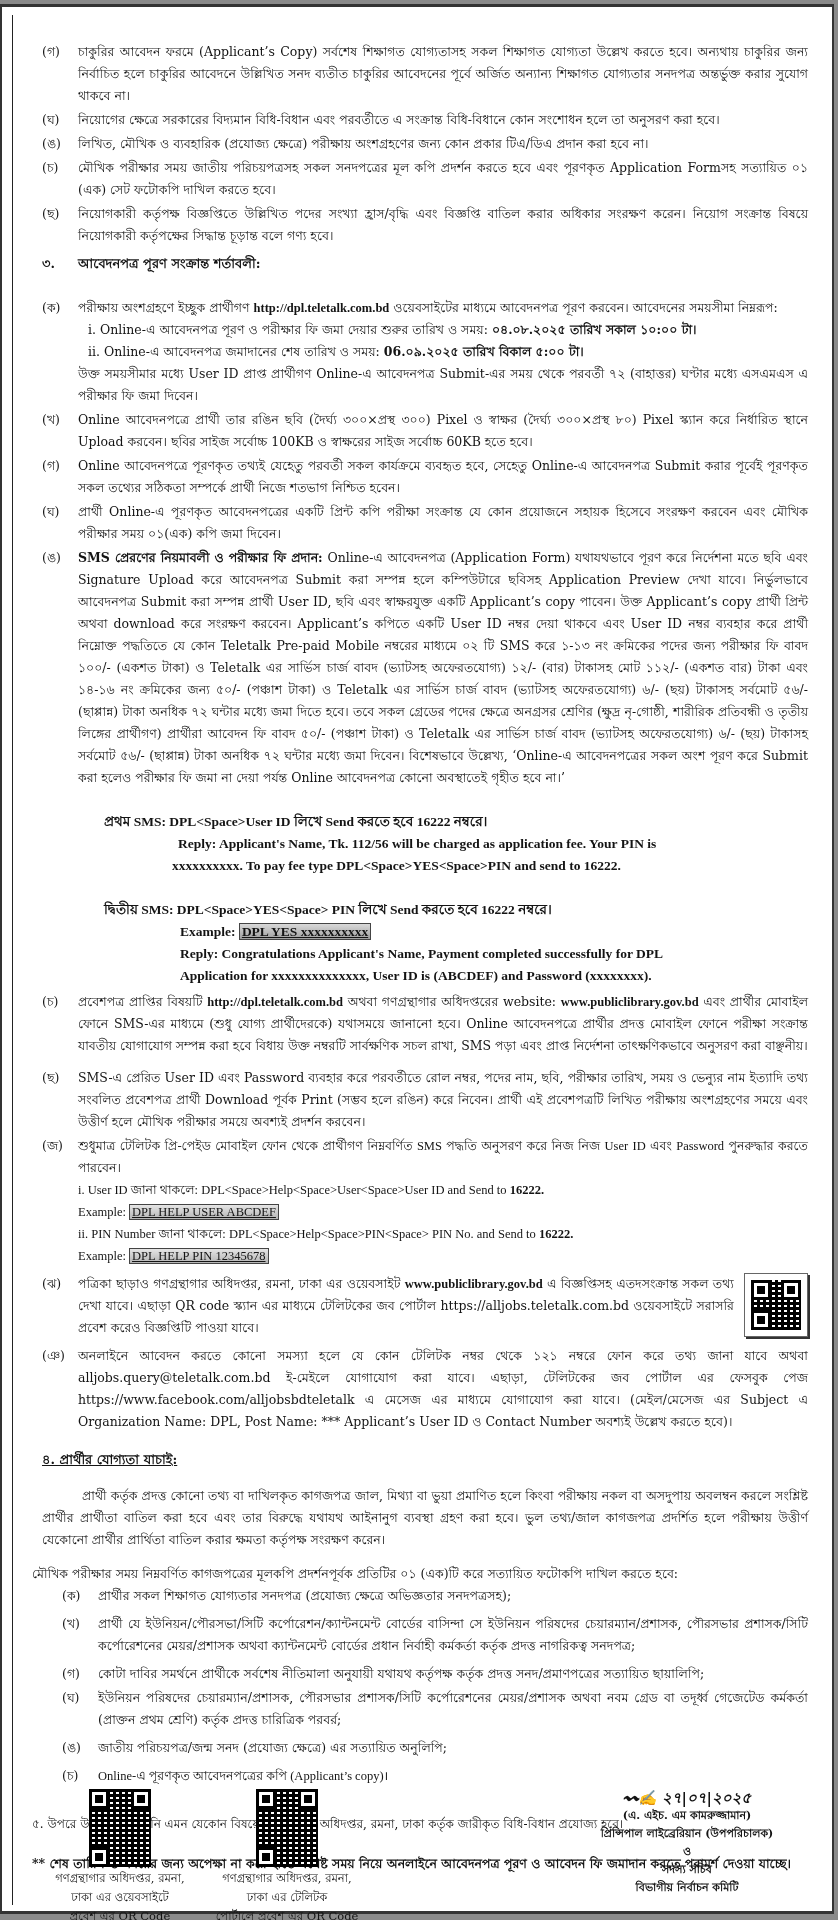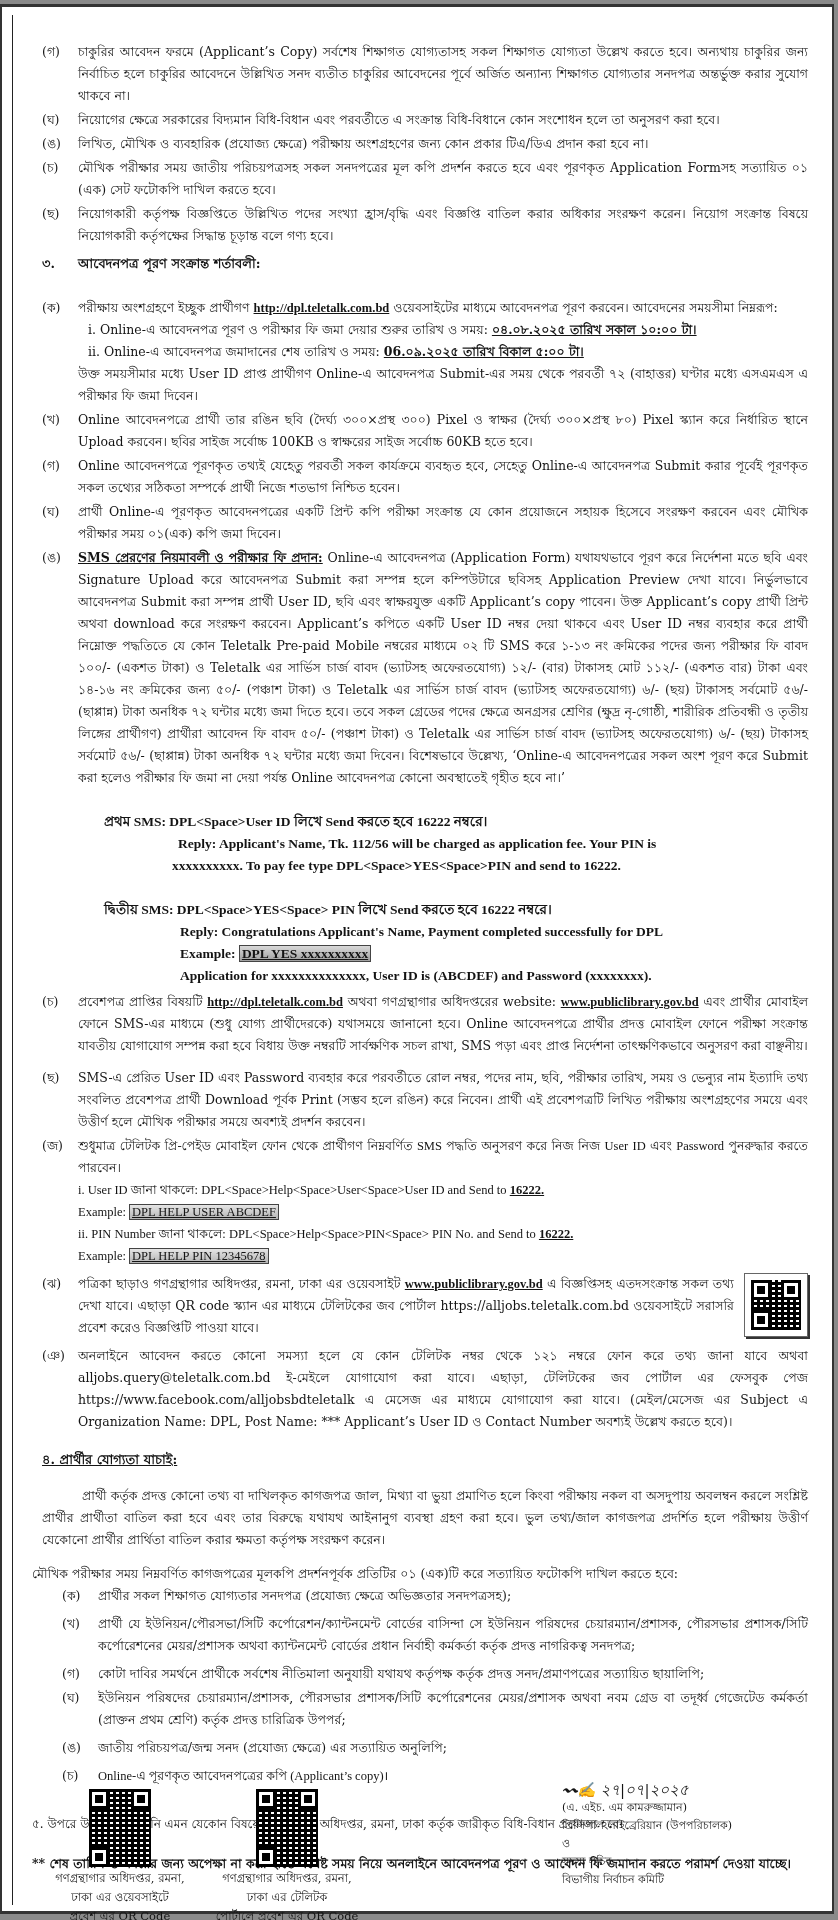--- a/index.html
+++ b/index.html
@@ -11,21 +11,21 @@
     font-family: "DejaVu Serif", "Liberation Serif", serif; color: #141414;
   }
   .inner-left { position: absolute; left: 10px; top: 8px; width: 1px; height: 1890px; background: #222; }
   .content { position: absolute; left: 28px; top: 34px; width: 778px; font-size: 13px; line-height: 22px; }
   .row { display: flex; align-items: flex-start; margin-bottom: 2px; }
   .lbl { width: 48px; flex: 0 0 48px; padding-left: 12px; box-sizing: border-box; font-size: 12.5px; }
   .txt { flex: 1; text-align: justify; font-size: 12.5px; }
   .sec-head { display: flex; margin: 6px 0 22px 0; font-weight: bold; font-size: 13px; }
   .sec-head .num { width: 48px; padding-left: 12px; box-sizing: border-box; }
   .sub { padding-left: 10px; }
-  .b { font-weight: bold; text-decoration: underline; }
+  .b { font-weight: bold; }
   .mono { font-family: "Liberation Serif", serif; }
   .hl {
     background: linear-gradient(#d9d9d9, #9f9f9f); border: 1px solid #444; padding: 0 2px;
     font-weight: bold; text-decoration: underline;
   }
   .hl-plain { background: linear-gradient(#e5e5e5,#b5b5b5); border: 1px solid #444; padding: 0 2px; text-decoration: underline; }
   .sms-block { margin: 22px 0 0 74px; font-weight: bold; font-family: "Liberation Serif", serif; font-size: 13.5px; line-height: 22px; }
   .sms-block .ind { padding-left: 74px; }
   .sms-block .ind2 { padding-left: 76px; }
   .sms-block .ind3 { padding-left: 68px; }
@@ -40,21 +40,21 @@
     box-shadow: inset 0 0 0 3px #fff, inset 0 0 0 7px #000;
   }
   .qr::before { left: 0; top: 0; }
   .qr::after { right: 0; top: 0; }
   .qr .qbl { position: absolute; left: 0; bottom: 0; width: 14px; height: 14px; border: 3px solid #000; background: #fff; box-shadow: inset 0 0 0 3px #fff, inset 0 0 0 7px #000; }
   .qr-small-box { border: 1px solid #666; box-shadow: 2px 2px 0 #333; padding: 6px; background: #fff; margin-left: 10px; }
   .para-indent { text-indent: 40px; text-align: justify; font-size: 12.5px; padding-left: 12px; margin-top: 14px; }
   .footer { position: absolute; left: 0; top: 1690px; width: 834px; }
   .qrblock { position: absolute; text-align: center; font-size: 11.5px; line-height: 19px; }
   .qr-big { width: 62px; height: 78px; margin: 0 auto 2px auto; }
-  .sig { position: absolute; left: 560px; top: 84px; width: 250px; text-align: left; font-size: 11px; line-height: 18px; }
+  .sig { position: absolute; left: 560px; top: 92px; width: 250px; text-align: center; font-size: 11px; line-height: 18px; font-weight: bold; }
   .sig-scribble { font-family: "DejaVu Serif", serif; font-style: italic; font-size: 15px; }
 </style>
 </head>
 <body>
 
 <div class="page">
   <div class="inner-left"></div>
 
   <div class="content">
 
@@ -116,22 +116,22 @@
       <div class="txt"><span class="b">SMS প্রেরণের নিয়মাবলী ও পরীক্ষার ফি প্রদান:</span> <span>Online-এ আবেদনপত্র (Application Form) যথাযথভাবে পূরণ করে নির্দেশনা মতে ছবি এবং Signature Upload করে আবেদনপত্র Submit করা সম্পন্ন হলে কম্পিউটারে ছবিসহ Application Preview দেখা যাবে। নির্ভুলভাবে আবেদনপত্র Submit করা সম্পন্ন প্রার্থী User ID, ছবি এবং স্বাক্ষরযুক্ত একটি Applicant’s copy পাবেন। উক্ত Applicant’s copy প্রার্থী প্রিন্ট অথবা download করে সংরক্ষণ করবেন। Applicant’s কপিতে একটি User ID নম্বর দেয়া থাকবে এবং User ID নম্বর ব্যবহার করে প্রার্থী নিম্নোক্ত পদ্ধতিতে যে কোন Teletalk Pre-paid Mobile নম্বরের মাধ্যমে ০২ টি SMS করে ১-১৩ নং ক্রমিকের পদের জন্য পরীক্ষার ফি বাবদ ১০০/- (একশত টাকা) ও Teletalk এর সার্ভিস চার্জ বাবদ (ভ্যাটসহ অফেরতযোগ্য) ১২/- (বার) টাকাসহ মোট ১১২/- (একশত বার) টাকা এবং ১৪-১৬ নং ক্রমিকের জন্য ৫০/- (পঞ্চাশ টাকা) ও Teletalk এর সার্ভিস চার্জ বাবদ (ভ্যাটসহ অফেরতযোগ্য) ৬/- (ছয়) টাকাসহ সর্বমোট ৫৬/- (ছাপ্পান্ন) টাকা অনধিক ৭২ ঘন্টার মধ্যে জমা দিতে হবে। তবে সকল গ্রেডের পদের ক্ষেত্রে অনগ্রসর শ্রেণির (ক্ষুদ্র নৃ-গোষ্ঠী, শারীরিক প্রতিবন্ধী ও তৃতীয় লিঙ্গের প্রার্থীগণ) প্রার্থীরা আবেদন ফি বাবদ ৫০/- (পঞ্চাশ টাকা) ও Teletalk এর সার্ভিস চার্জ বাবদ (ভ্যাটসহ অফেরতযোগ্য) ৬/- (ছয়) টাকাসহ সর্বমোট ৫৬/- (ছাপ্পান্ন) টাকা অনধিক ৭২ ঘন্টার মধ্যে জমা দিবেন। বিশেষভাবে উল্লেখ্য, ‘Online-এ  আবেদনপত্রের সকল অংশ পূরণ করে Submit করা হলেও পরীক্ষার ফি জমা না দেয়া পর্যন্ত Online আবেদনপত্র কোনো অবস্থাতেই গৃহীত হবে না।’</span></div>
     </div>
 
     <div class="sms-block">
       <div>প্রথম SMS: DPL&lt;Space&gt;User ID লিখে Send করতে হবে 16222 নম্বরে।</div>
       <div class="ind">Reply: Applicant's Name, Tk. 112/56 will be charged as application fee. Your PIN is</div>
       <div class="ind3">xxxxxxxxxx. To pay fee type DPL&lt;Space&gt;YES&lt;Space&gt;PIN and send to 16222.</div>
     </div>
     <div class="sms-block" style="">
       <div>দ্বিতীয় SMS: DPL&lt;Space&gt;YES&lt;Space&gt; PIN  লিখে Send করতে হবে 16222 নম্বরে।</div>
+      <div class="ind2"><span>Example:</span> <span class="hl">DPL YES xxxxxxxxxx</span></div>
       <div class="ind2">Reply: Congratulations Applicant's Name, Payment completed successfully for DPL</div>
-      <div class="ind2"><span>Example:</span> <span class="hl">DPL YES xxxxxxxxxx</span></div>
       <div class="ind2">Application for xxxxxxxxxxxxxx, User ID is (ABCDEF) and Password (xxxxxxxx).</div>
     </div>
 
     <div class="row" style="margin-top:4px;">
       <div class="lbl">(চ)</div>
       <div class="txt">
         <span>প্রবেশপত্র প্রাপ্তির বিষয়টি</span>
         <span class="b mono">http://dpl.teletalk.com.bd</span>
         <span>অথবা গণগ্রন্থাগার অধিদপ্তরের website:</span>
         <span class="b mono">www.publiclibrary.gov.bd</span>
@@ -185,21 +185,21 @@
       <div class="row" style="margin-top:6px;">
           <div class="lbl">(খ)</div>
           <div class="txt">প্রার্থী যে ইউনিয়ন/পৌরসভা/সিটি কর্পোরেশন/ক্যান্টনমেন্ট বোর্ডের বাসিন্দা সে ইউনিয়ন পরিষদের চেয়ারম্যান/প্রশাসক, পৌরসভার প্রশাসক/সিটি কর্পোরেশনের মেয়র/প্রশাসক অথবা ক্যান্টনমেন্ট বোর্ডের প্রধান নির্বাহী কর্মকর্তা কর্তৃক প্রদত্ত নাগরিকত্ব সনদপত্র;</div>
         </div>
       <div class="row" style="margin-top:6px;">
           <div class="lbl">(গ)</div>
           <div class="txt">কোটা দাবির সমর্থনে প্রার্থীকে সর্বশেষ নীতিমালা অনুযায়ী যথাযথ কর্তৃপক্ষ কর্তৃক প্রদত্ত সনদ/প্রমাণপত্রের সত্যায়িত ছায়ালিপি;</div>
         </div>
       <div class="row">
           <div class="lbl">(ঘ)</div>
-          <div class="txt">ইউনিয়ন পরিষদের চেয়ারম্যান/প্রশাসক, পৌরসভার প্রশাসক/সিটি কর্পোরেশনের মেয়র/প্রশাসক অথবা নবম গ্রেড বা তদূর্ধ্ব গেজেটেড কর্মকর্তা (প্রাক্তন প্রথম শ্রেণি) কর্তৃক প্রদত্ত চারিত্রিক উপপর্র;</div>
+          <div class="txt">ইউনিয়ন পরিষদের চেয়ারম্যান/প্রশাসক, পৌরসভার প্রশাসক/সিটি কর্পোরেশনের মেয়র/প্রশাসক অথবা নবম গ্রেড বা তদূর্ধ্ব গেজেটেড কর্মকর্তা (প্রাক্তন প্রথম শ্রেণি) কর্তৃক প্রদত্ত চারিত্রিক পরবর্র;</div>
         </div>
       <div class="row" style="margin-top:6px;">
           <div class="lbl">(ঙ)</div>
           <div class="txt">জাতীয় পরিচয়পত্র/জন্ম সনদ (প্রযোজ্য ক্ষেত্রে) এর সত্যায়িত অনুলিপি;</div>
         </div>
       <div class="row" style="margin-top:6px;">
           <div class="lbl">(চ)</div>
           <div class="txt mono">Online-এ পূরণকৃত আবেদনপত্রের কপি (Applicant’s copy)।</div>
         </div>
     </div>

